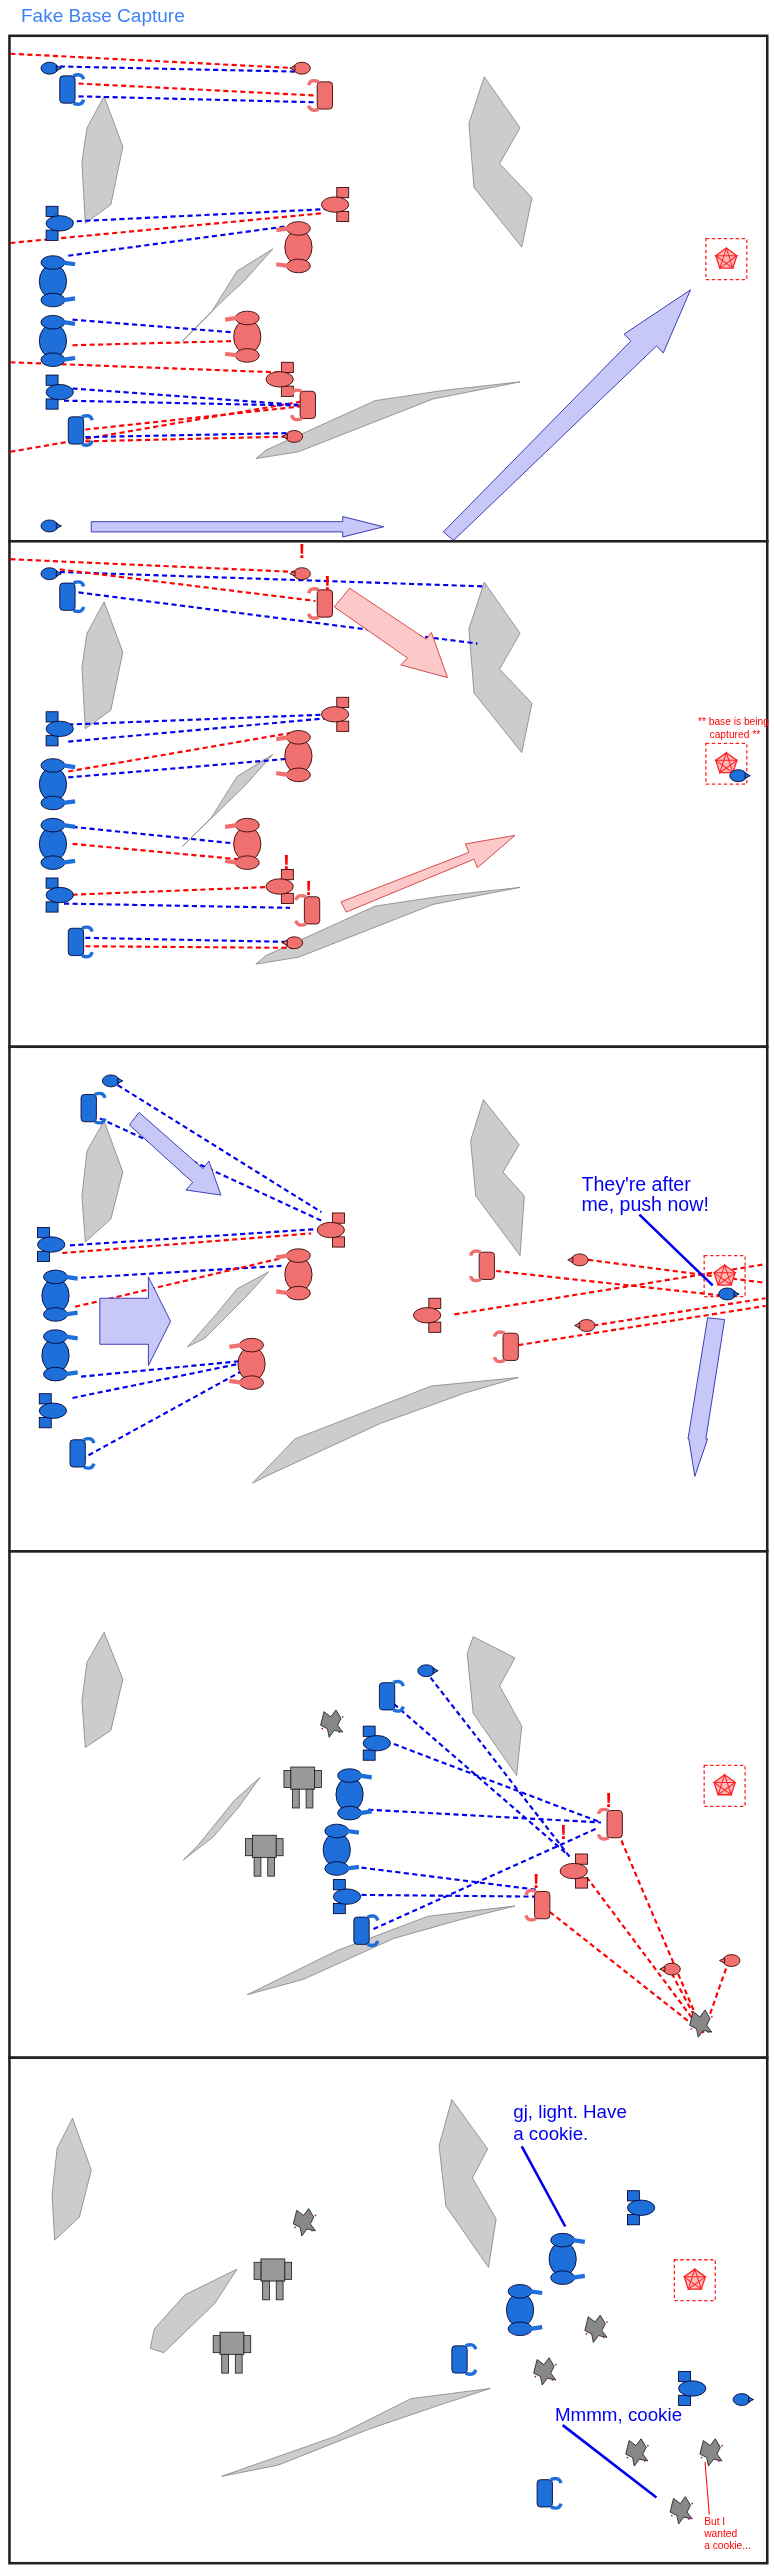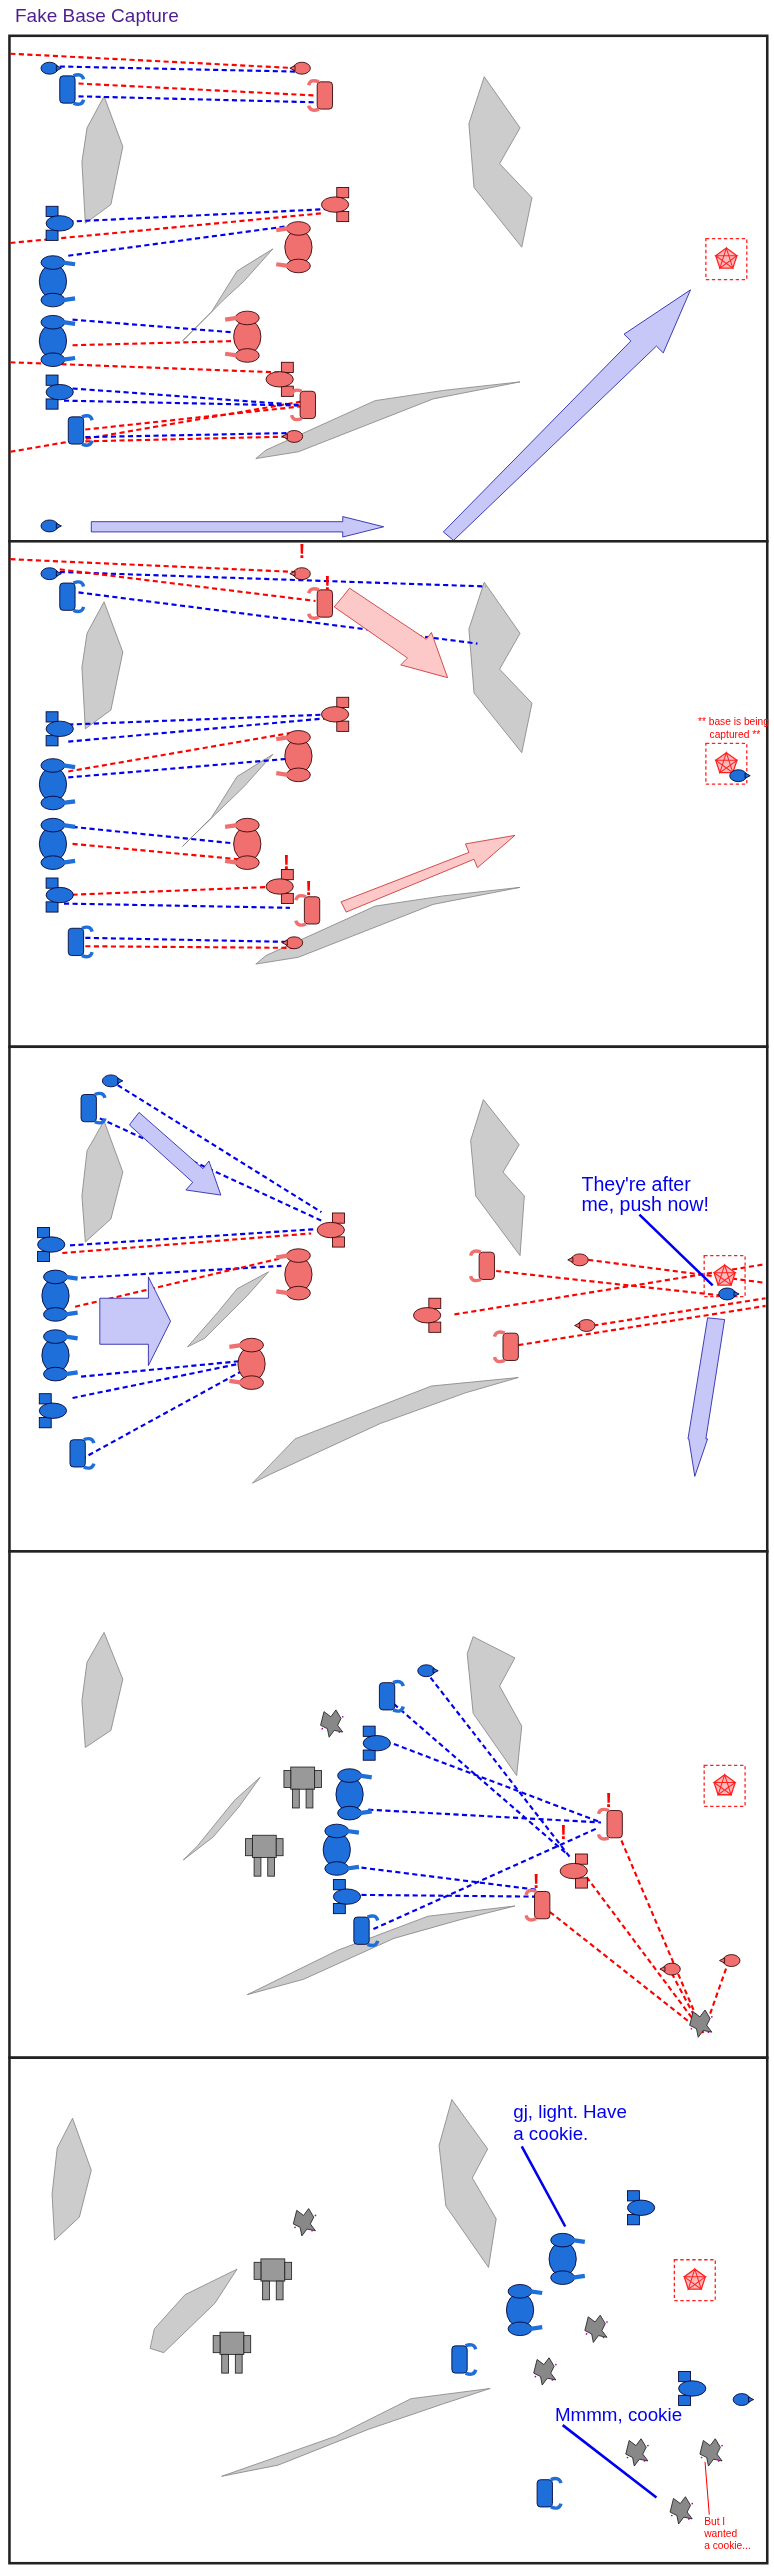--- a/index.html
+++ b/index.html
@@ -1,17 +1,17 @@
 <!DOCTYPE html>
 <html style="font-size:13.6px"><head>
 <meta charset="utf-8">
 <style>
   html,body{margin:0;padding:0;background:#fff;}
   body{width:775px;height:2576px;position:relative;overflow:hidden;font-family:"Liberation Sans",sans-serif;}
-  .title{position:absolute;left:15px;top:5.1px;font-size:19px;color:#4c1d95;}
+  .title{position:absolute;left:21px;top:5.1px;font-size:19px;color:#3b82f6;}
   svg.stage{position:absolute;left:0;top:0;}
   .bubble{font-family:"Liberation Sans",sans-serif;fill:#0000ee;}
   .redtxt{font-family:"Liberation Sans",sans-serif;fill:#ff0000;}
 </style>
 </head>
 <body>
 
 <div class="title">Fake Base Capture</div>
 
 <svg class="stage" width="775" height="2576" viewBox="0 0 909 3022">

